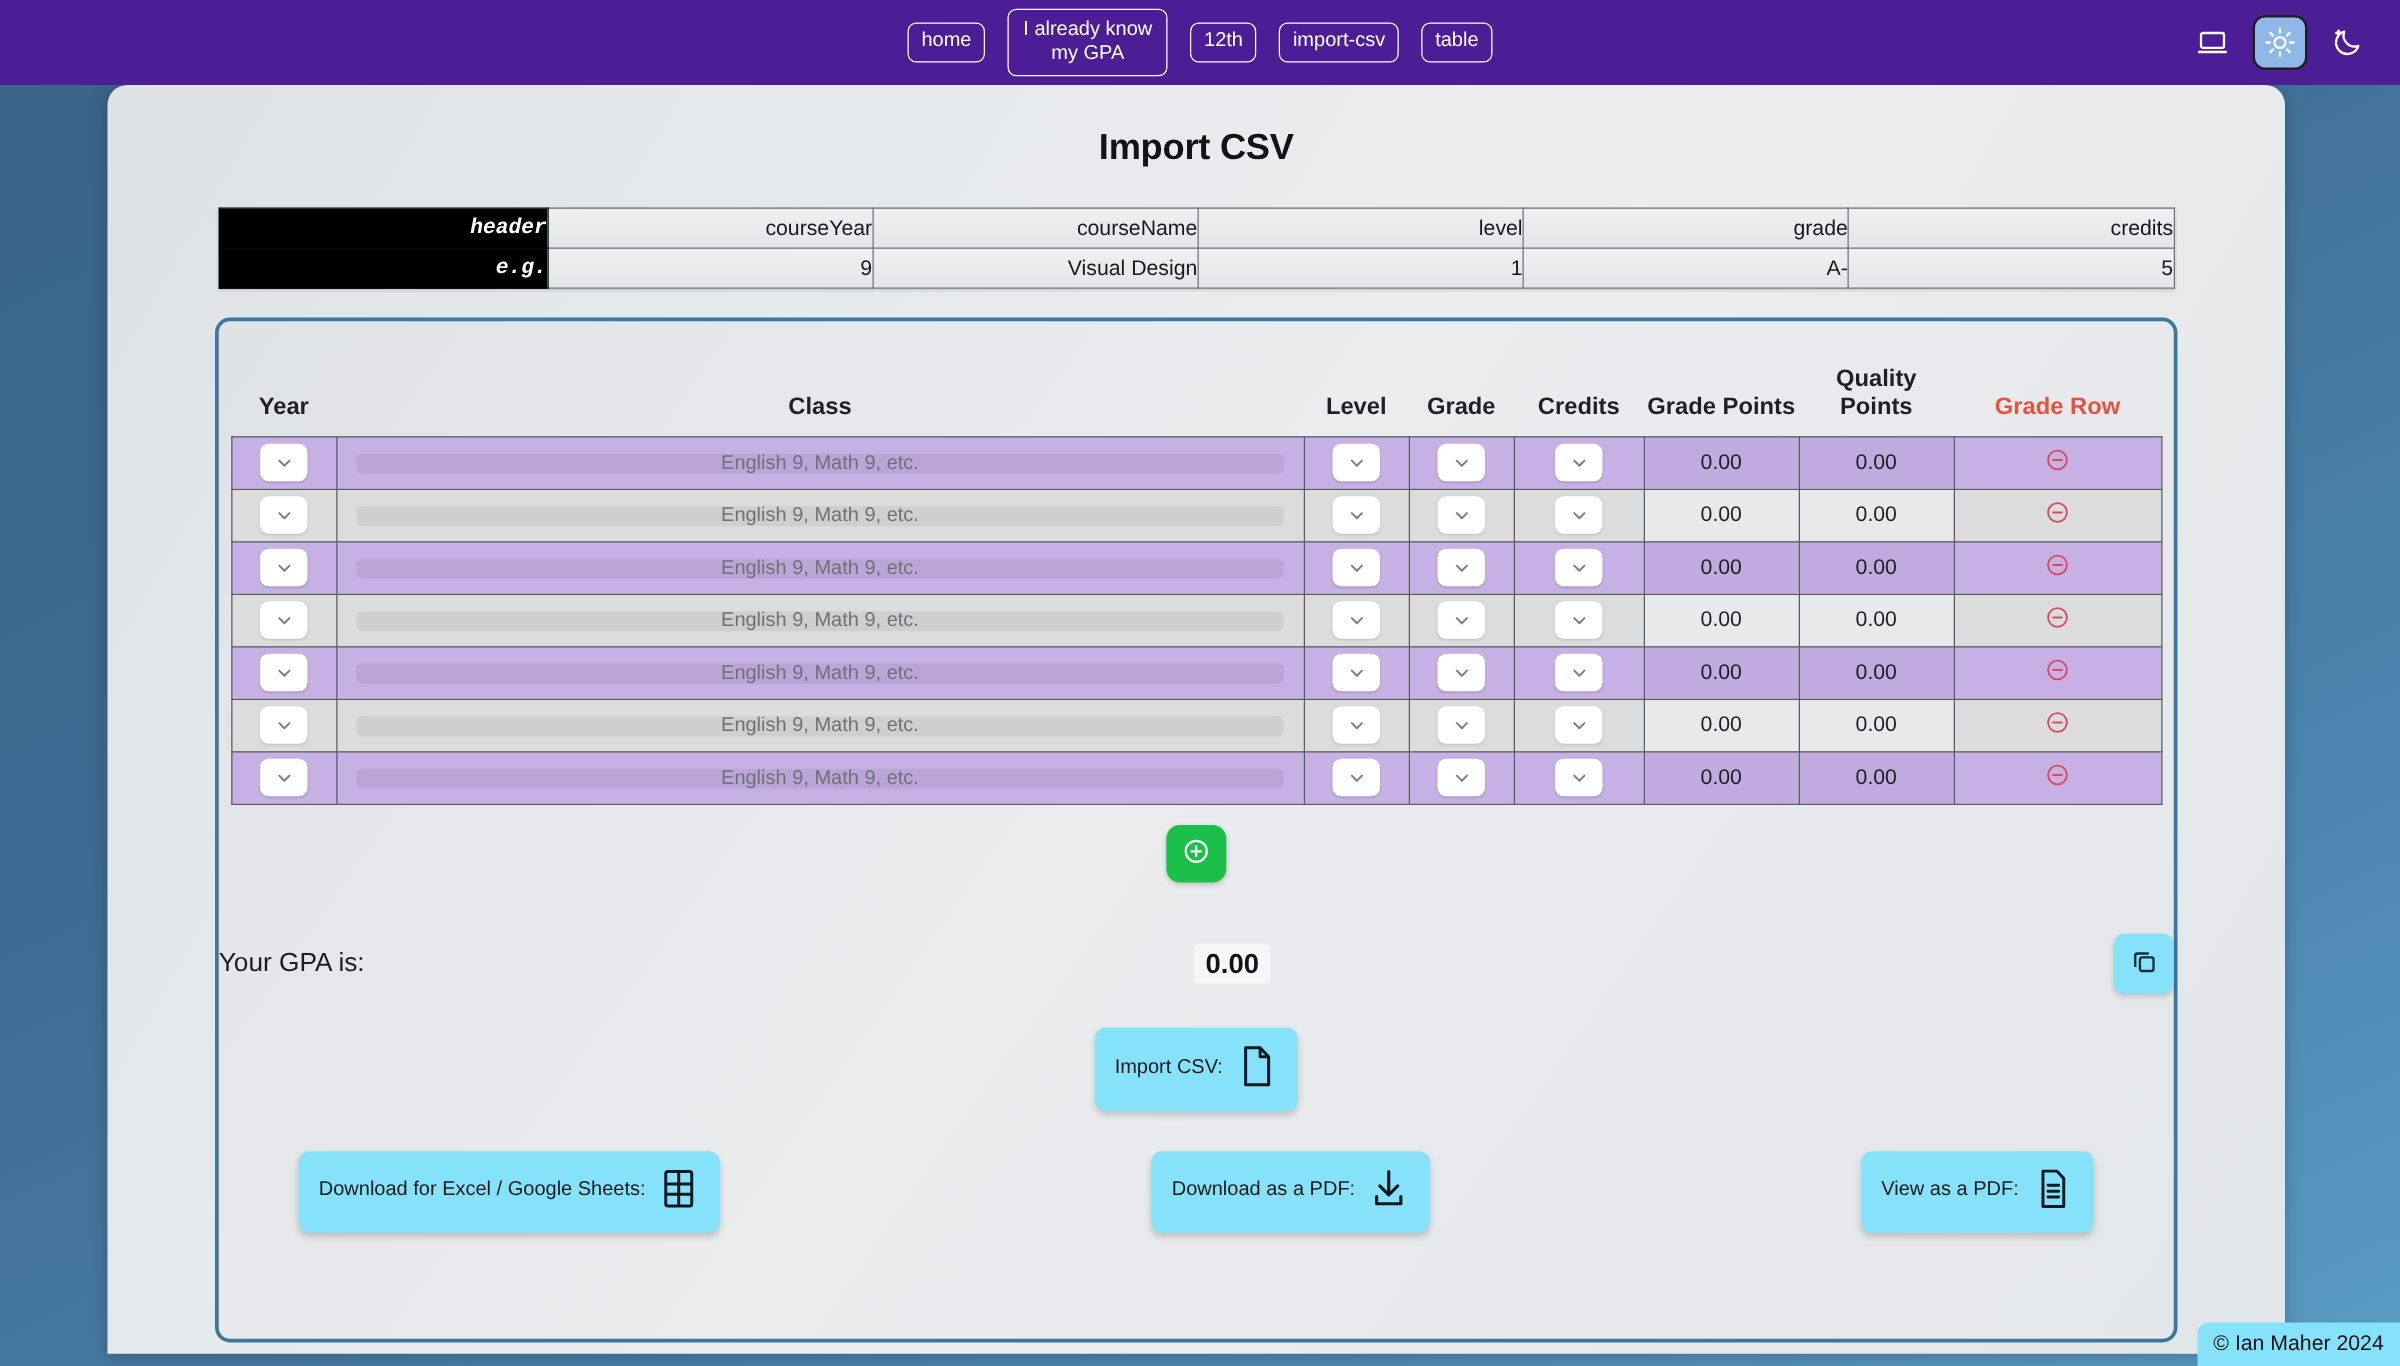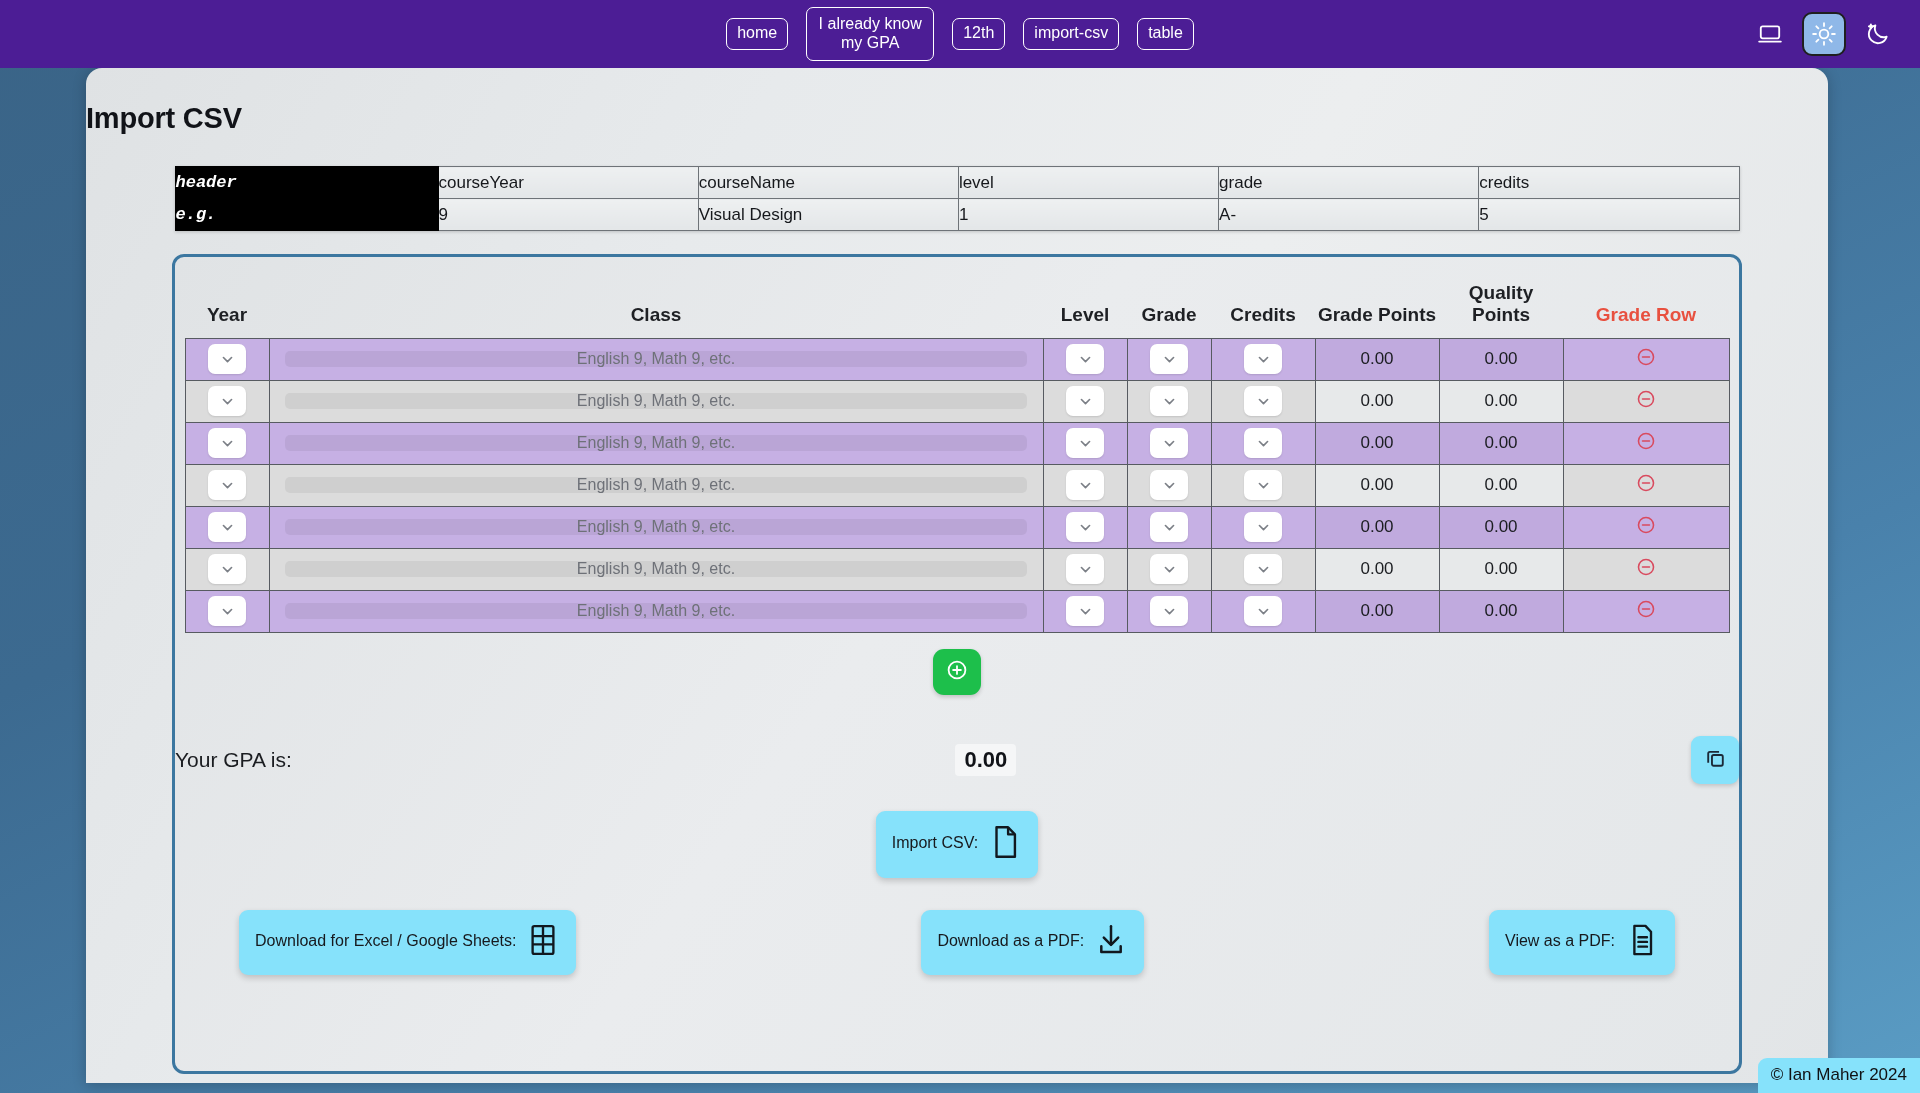--- a/index.html
+++ b/index.html
@@ -86,40 +86,40 @@
     top: 68px;
     width: 1742px;
     height: 1015px;
     background: linear-gradient(120deg, #dfe2e4 0%, #e7eaec 30%, #eceeef 55%, #e2e5e7 100%);
     border-radius: 16px 16px 0 0;
     box-shadow: 0 2px 14px rgba(0,0,0,0.22);
     overflow: hidden;
   }
 
   .page-title {
-    text-align: left;
+    text-align: center;
     font-size: 29px;
     font-weight: bold;
     color: #111318;
     margin-top: 34px;
     letter-spacing: -0.2px;
   }
 
   
   .example-table {
     margin: 31px auto 0;
     border-collapse: collapse;
     width: 1565px;
     table-layout: fixed;
     box-shadow: 0 1px 3px rgba(0,0,0,0.18);
   }
   .example-table td {
     border: 1px solid #6e7378;
     height: 32px;
-    text-align: left;
+    text-align: right;
     font-size: 17px;
     color: #16181c;
     background: linear-gradient(180deg,#eef0f1,#e3e6e8);
   }
   .example-table td.lbl {
     background: #000000;
     color: #ffffff;
     font-family: "Liberation Mono", monospace;
     font-weight: bold;
     font-style: italic;
@@ -144,21 +144,21 @@
     border-collapse: collapse;
     width: 1544px;
     margin: 0 auto;
     table-layout: fixed;
   }
 
   table.grades thead th {
     font-size: 19px;
     font-weight: bold;
     color: #1e2024;
-    padding: 25px 0 12px;
+    padding: 36px 0 12px;
     vertical-align: bottom;
     line-height: 1.15;
   }
   table.grades thead th.danger { color: #e8503f; }
 
   .c-year    { width: 84px; }
   .c-class   { width: 774px; }
   .c-level   { width: 84px; }
   .c-grade   { width: 84px; }
   .c-credits { width: 104px; }

